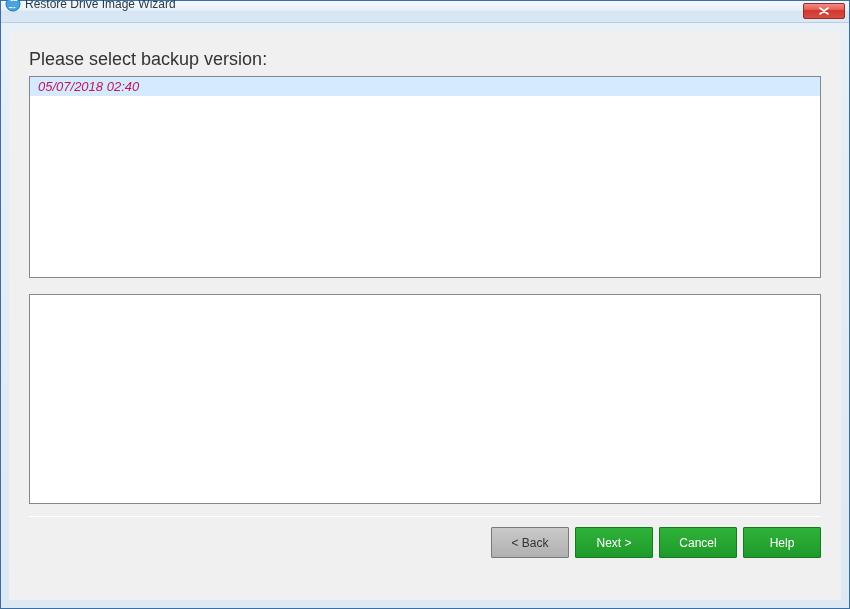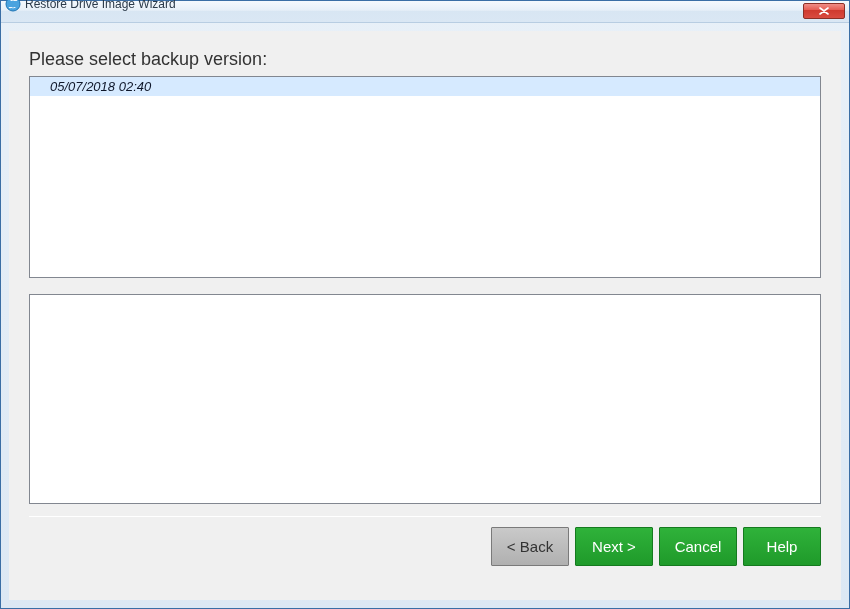--- a/index.html
+++ b/index.html
@@ -80,24 +80,24 @@
       margin-bottom: 6px;
     }
     .list-box {
       background: #ffffff;
       border: 1px solid #828790;
       height: 202px;
       overflow: auto;
       margin-bottom: 16px;
     }
     .list-item {
-      padding: 2px 20px;
+      padding: 2px 8px;
       font-style: italic;
       font-size: 13px;
-      color: #0f172a;
+      color: #be185d;
       cursor: pointer;
     }
     .list-item.selected {
       background: #d6eaff;
     }
     .comment-box {
       background: #ffffff;
       border: 1px solid #828790;
       height: 210px;
       margin-bottom: 12px;
@@ -113,23 +113,23 @@
       border-bottom: 1px solid #ffffff;
       margin-bottom: 10px;
     }
     .button-row {
       display: flex;
       justify-content: flex-end;
       gap: 6px;
     }
     .btn {
       width: 78px;
-      height: 39px;
+      height: 31px;
       border: 1px solid #707070;
-      font-size: 15px;
+      font-size: 12px;
       cursor: pointer;
       display: flex;
       align-items: center;
       justify-content: center;
       border-radius: 1px;
     }
     .btn-gray {
       background: linear-gradient(to bottom, #c9c9c9 0%, #b0b0b0 100%);
       color: #333;
       border-color: #7a7a7a;

